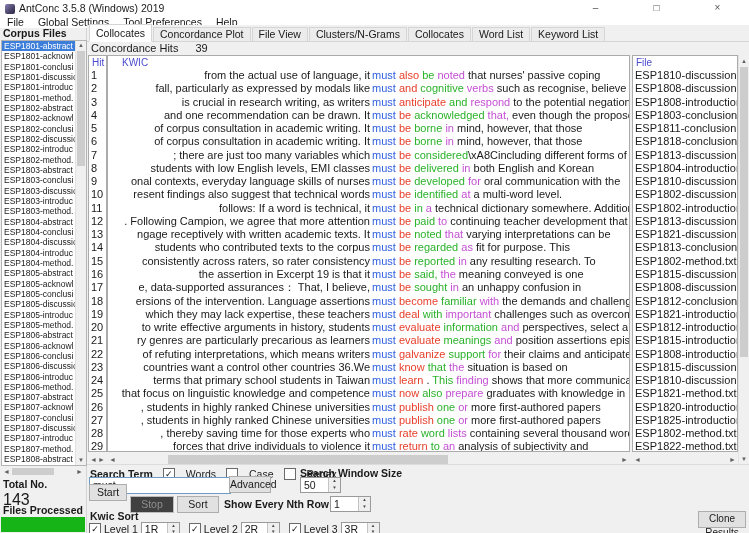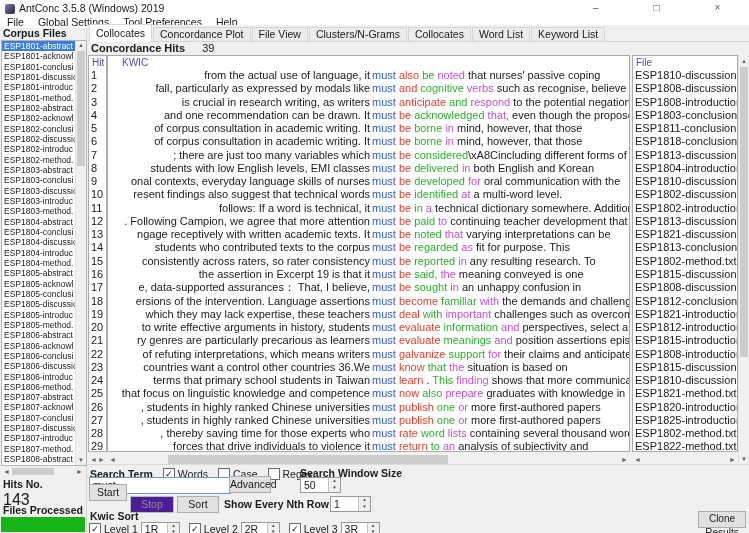--- a/index.html
+++ b/index.html
@@ -36,21 +36,21 @@
   .sb-label{position:absolute;left:3px;font-weight:bold;font-size:10.5px;}
   .sb-value{position:absolute;left:3px;font-size:16px;}
   .sb-progress{position:absolute;top:489px;left:1px;width:84px;height:15px;background:var(--progress,#17b417);}
 
   
   .main{position:absolute;top:25px;left:87px;right:0;bottom:0;background:#f0f0f0;}
   .tabstrip{position:absolute;top:0;left:0;right:0;height:17px;display:flex;align-items:flex-end;padding-left:2px;border-bottom:1px solid #d5d5d5;box-sizing:border-box;}
   .tab{height:13px;line-height:13px;padding:0 6px;background:#ececec;border:1px solid #d5d5d5;border-bottom:none;margin-right:1px;font-size:10.5px;white-space:nowrap;}
   .tab.active{background:#fff;height:16px;line-height:16px;margin-bottom:-1px;border-bottom:1px solid #fff;}
   .hitsline{position:absolute;top:18px;left:4px;height:11px;line-height:11px;}
-  .hitsline .lab{font-weight:bold;}
+  .hitsline .lab{font-weight:normal;}
   .hitsline .val{margin-left:14px;}
 
   .results{position:absolute;top:30px;left:0;right:0;height:410px;}
   .pane{position:absolute;top:0;height:397px;background:#fff;border:1px solid #ababab;box-sizing:border-box;overflow:hidden;}
   #hitPane{left:1px;width:19px;}
   #kwicPane{left:20px;width:523px;}
   #filePane{left:545px;width:106px;}
   .phead{height:13px;line-height:13px;color:var(--header,#4a4ad0);font-size:10px;padding-left:3px;white-space:nowrap;}
   #kwicPane .phead{padding-left:14px;}
   .prows{position:absolute;top:13px;left:0;right:0;bottom:0;overflow:hidden;}
@@ -71,25 +71,25 @@
   .vsb .arr{position:absolute;left:0;width:10px;text-align:center;font-size:6px;color:#606060;line-height:10px;}
   .vsb .arr.up{top:1px;} .vsb .arr.dn{bottom:1px;}
   .vsb .thumb{position:absolute;left:1px;width:8px;top:12px;height:290px;background:#cdcdcd;}
 
   
   .controls{position:absolute;top:439px;left:0;right:0;bottom:0;background:#f0f0f0;border-top:1px solid #dcdcdc;}
   .blab{font-weight:bold;font-size:10.5px;}
   .ct-row1{position:absolute;top:2px;left:3px;display:flex;align-items:center;height:13px;}
   .cb{width:10px;height:10px;border:1px solid #6a6a6a;background:#fff;display:inline-block;line-height:10px;
       text-align:center;font-size:9px;color:#111;margin:0 3px 0 10px;flex:none;}
-  .cblab{font-size:10.5px;}
+  .cblab{font-size:10.5px;margin-left:8px;}
   .searchbox{position:absolute;top:12px;left:2px;width:137px;height:15px;background:#fff;border:1px solid #6d9ac6;
              line-height:15px;padding-left:3px;font-size:10.5px;}
   .btn{position:absolute;background:#e1e1e1;border:1px solid #adadad;text-align:center;font-size:10.5px;line-height:14px;box-sizing:border-box;height:17px;}
-  .btn.disabled{color:#8f8f8f;background:#4c1d95;border-color:#bcbcbc;}
+  .btn.disabled{color:#8f8f8f;background:#404040;border-color:#bcbcbc;}
   #btnAdvanced{top:11px;left:142px;width:42px;}
   #btnStart{top:19px;left:2px;width:38px;}
   #btnStop{top:31px;left:43px;width:44px;}
   #btnSort{top:31px;left:90px;width:42px;}
   .nth-label{position:absolute;top:33px;left:137px;}
   .spin{position:absolute;display:inline-flex;height:16px;border:1px solid #9a9a9a;background:#fff;box-sizing:border-box;}
   .spin .val{width:22px;padding:1px 2px 0 3px;font-size:10.5px;}
   .spin .btns{width:11px;display:flex;flex-direction:column;border-left:1px solid #c4c4c4;background:#efefef;}
   .spin .btns span{flex:1;font-size:4.5px;line-height:6px;text-align:center;color:#444;}
   #spinNth{top:31px;left:243px;}
@@ -177,21 +177,21 @@
         <span class="arr up">▲</span>
         <span class="thumb"></span>
         <span class="arr dn">▼</span>
       </div>
     </div>
     <div class="sb-hscroll">
       <span class="arr lf">◄</span>
       <span class="thumb"></span>
       <span class="arr rt">►</span>
     </div>
-    <div class="sb-label" style="top:450px;">Hits No.</div>
+    <div class="sb-label" style="top:450px;">Total No.</div>
     <div class="sb-value" style="top:463px;">143</div>
     <div class="sb-label" style="top:476px;">Files Processed</div>
     <div class="sb-progress"></div>
   </div>
 
   <div class="main">
     <div class="tabstrip" id="tabStrip">
         <div class="tab active">Collocates</div>
         <div class="tab">Concordance Plot</div>
         <div class="tab">File View</div>

